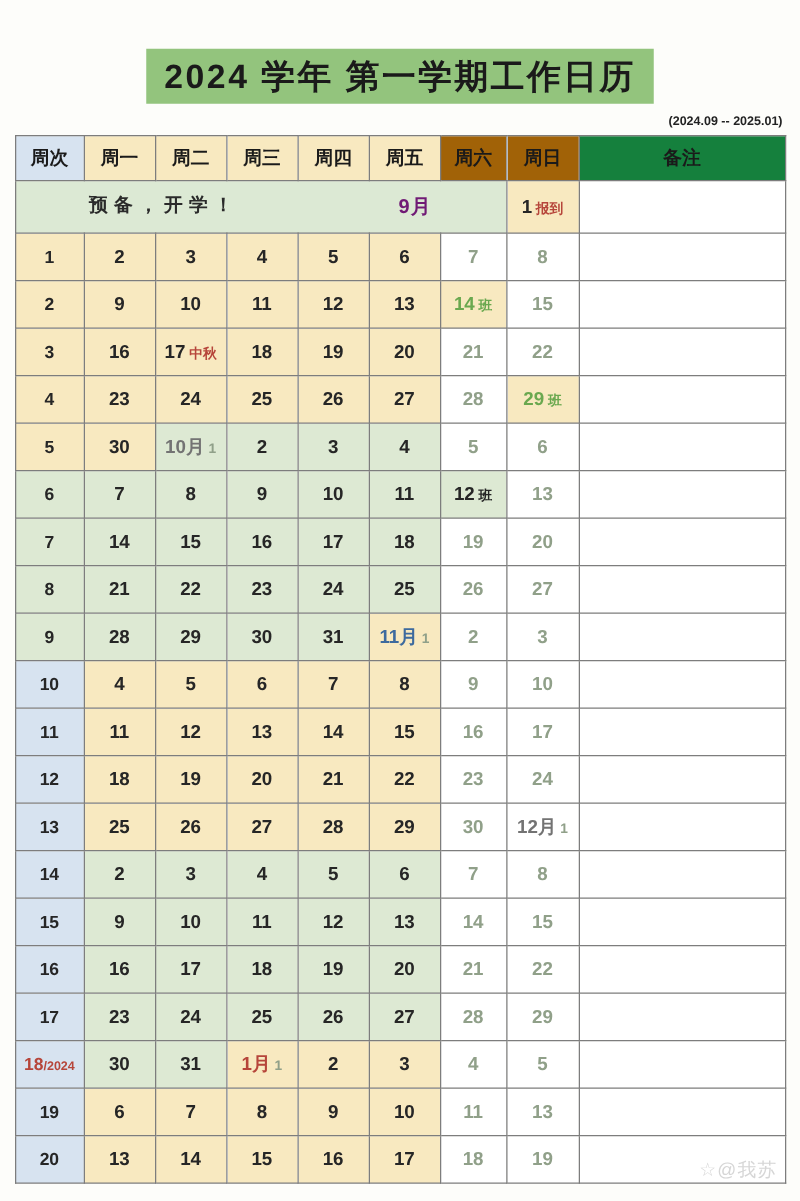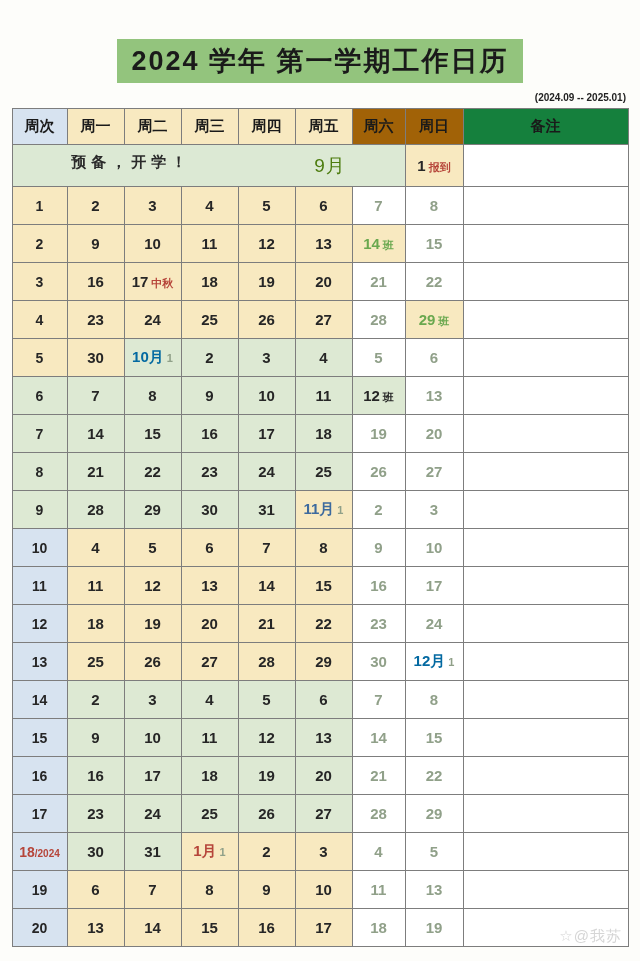--- a/index.html
+++ b/index.html
@@ -47,44 +47,44 @@
   
   .bg-y{background:#f8e9c0;}
   .bg-g{background:#dde9d3;}
   .bg-bl{background:#d7e3f0;}
   .bg-w{background:#ffffff;}
   .bg-pk{background:#15803d;}
   .bg-gr{background:#a16207;}
   
   .c-d{color:#262626;}
   .c-r{color:#b6453a;}
-  .c-o{color:#0369a1;}
+  .c-o{color:#737373;}
   .c-b{color:#3d6a9e;}
   .c-g{color:#6aa84f;}
   .c-gy{color:#90a089;}
   .pt{font-size:15px;font-weight:bold;}
   .pt.sm{font-size:11px;margin-left:3px;}
   .week-pt{font-size:14px;font-weight:bold;}
   .week-pt.sm{font-size:10px;}
   
   td.month-span{ background:#dce9d4; }
   .banner-inner{display:flex;width:100%;}
   .banner-label{
     margin-left:15%;
     font-size:15px;
     font-weight:bold;
     letter-spacing:5px;
     color:#2a2a2a;
   }
   .banner-month{
     margin-left:auto;
     margin-right:15%;
-    font-size:19px;
-    font-weight:normal;
-    color:#4d7c0f;
+    font-size:16px;
+    font-weight:bold;
+    color:#701a75;
     letter-spacing:1px;
   }
   .watermark{
     position:absolute;
     right:18px;
     bottom:15px;
     font-size:15px;
     color:#cfcfcf;
     opacity:0.85;
     letter-spacing:1px;

